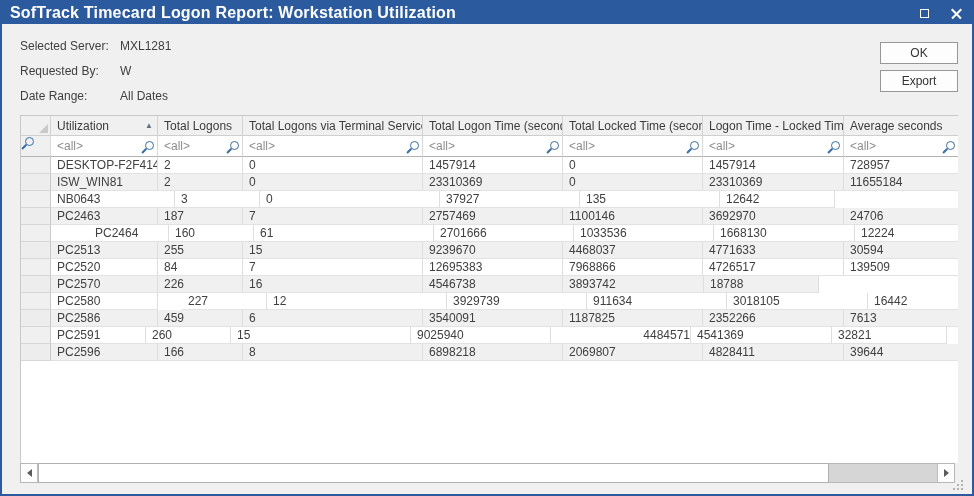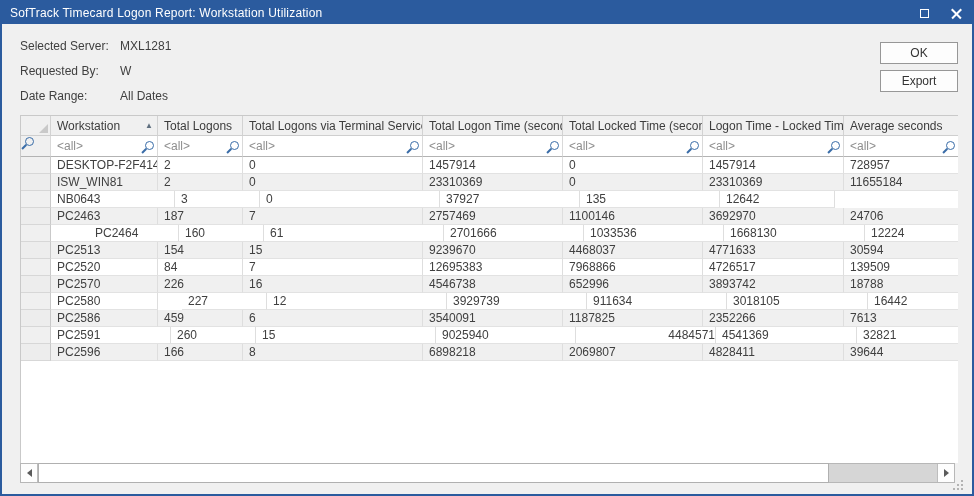--- a/index.html
+++ b/index.html
@@ -10,21 +10,21 @@
     --track:#d6d6d6;
   }
   *{box-sizing:border-box;margin:0;padding:0;}
   html,body{width:974px;height:496px;overflow:hidden;
     font-family:"Liberation Sans","DejaVu Sans",sans-serif;background:#fff;}
   .window{position:absolute;left:0;top:0;width:974px;height:496px;
     border:2px solid var(--titlebar);background:#f0f0f0;}
   
   .titlebar{position:absolute;left:0;top:0;right:0;height:22px;background:var(--titlebar);
     display:flex;align-items:center;padding-left:8px;}
-  .title{color:#fff;font-size:12px;font-weight:normal;letter-spacing:.2px;white-space:nowrap;}
+  .title{color:#fff;font-size:16px;font-weight:bold;letter-spacing:.2px;white-space:nowrap;}
   .win-controls{margin-left:auto;display:flex;height:100%;}
   .win-btn{width:32px;height:100%;display:flex;align-items:center;justify-content:center;cursor:default;}
   .max-box{width:9px;height:9px;border:1.5px solid #fff;display:block;}
   .close-x{position:relative;width:11px;height:11px;display:block;}
   .close-x::before,.close-x::after{content:"";position:absolute;left:-1px;top:5px;width:13px;height:1.5px;background:#fff;}
   .close-x::before{transform:rotate(45deg);}
   .close-x::after{transform:rotate(-45deg);}
   
   .info-row{position:absolute;left:18px;height:15px;font-size:12px;color:#404040;white-space:nowrap;}
   .info-row .lbl{position:absolute;left:0;top:0;}
@@ -109,21 +109,21 @@
 
   <button class="btn btn-ok">OK</button>
   <button class="btn btn-export">Export</button>
 
   <div class="grid">
     <div class="g-row g-head">
         <div class="g-cell g-ind" style="width: 30px;">
           <span class="corner-tri"></span>
         </div>
         <div class="g-cell g-h" style="width: 107px;">
-          <span>Workstation</span>
+          <span>Utilization</span>
           <span class="sort-asc">▲</span>
         </div>
         <div class="g-cell g-h" style="width: 85px; align-items: center;">
           <span>Total Logons</span>
         </div>
         <div class="g-cell g-h" style="width: 180px;">
           <span>Total Logons via Terminal Services</span>
         </div>
         <div class="g-cell g-h" style="width: 140px;">
           <span>Total Logon Time (seconds)</span>
@@ -185,32 +185,32 @@
           <div class="g-cell" style="width: 107px;">PC2463</div>
           <div class="g-cell" style="width: 85px;">187</div>
           <div class="g-cell" style="width: 180px;">7</div>
           <div class="g-cell" style="width: 140px;">2757469</div>
           <div class="g-cell" style="width: 140px;">1100146</div>
           <div class="g-cell" style="width: 141px;">3692970</div>
           <div class="g-cell" style="width: 115px;">24706</div>
         </div>
         <div class="g-row g-data">
           <div class="g-cell g-ind" style="width: 30px;"></div>
-          <div class="g-cell" style="width: 128px; padding-left: 44px;">PC2464</div>
+          <div class="g-cell" style="width: 118px; padding-left: 44px;">PC2464</div>
           <div class="g-cell" style="width: 85px;">160</div>
           <div class="g-cell" style="width: 180px;">61</div>
           <div class="g-cell" style="width: 140px;">2701666</div>
           <div class="g-cell" style="width: 140px;">1033536</div>
           <div class="g-cell" style="width: 141px;">1668130</div>
           <div class="g-cell" style="width: 115px;">12224</div>
         </div>
         <div class="g-row g-data">
           <div class="g-cell g-ind" style="width: 30px;"></div>
           <div class="g-cell" style="width: 107px;">PC2513</div>
-          <div class="g-cell" style="width: 85px;">154</div>
+          <div class="g-cell" style="width: 85px;">255</div>
           <div class="g-cell" style="width: 180px;">15</div>
           <div class="g-cell" style="width: 140px;">9239670</div>
           <div class="g-cell" style="width: 140px;">4468037</div>
           <div class="g-cell" style="width: 141px;">4771633</div>
           <div class="g-cell" style="width: 115px;">30594</div>
         </div>
         <div class="g-row g-data">
           <div class="g-cell g-ind" style="width: 30px;"></div>
           <div class="g-cell" style="width: 107px;">PC2520</div>
           <div class="g-cell" style="width: 85px;">84</div>
@@ -219,21 +219,20 @@
           <div class="g-cell" style="width: 140px;">7968866</div>
           <div class="g-cell" style="width: 141px;">4726517</div>
           <div class="g-cell" style="width: 115px;">139509</div>
         </div>
         <div class="g-row g-data">
           <div class="g-cell g-ind" style="width: 30px;"></div>
           <div class="g-cell" style="width: 107px;">PC2570</div>
           <div class="g-cell" style="width: 85px;">226</div>
           <div class="g-cell" style="width: 180px;">16</div>
           <div class="g-cell" style="width: 140px;">4546738</div>
-          <div class="g-cell" style="width: 140px;">652996</div>
           <div class="g-cell" style="width: 141px;">3893742</div>
           <div class="g-cell" style="width: 115px;">18788</div>
         </div>
         <div class="g-row g-data">
           <div class="g-cell g-ind" style="width: 30px;"></div>
           <div class="g-cell" style="width: 107px;">PC2580</div>
           <div class="g-cell" style="width: 85px; margin-left: 24px;">227</div>
           <div class="g-cell" style="width: 180px;">12</div>
           <div class="g-cell" style="width: 140px;">3929739</div>
           <div class="g-cell" style="width: 140px;">911634</div>
@@ -245,21 +244,21 @@
           <div class="g-cell" style="width: 107px;">PC2586</div>
           <div class="g-cell" style="width: 85px;">459</div>
           <div class="g-cell" style="width: 180px;">6</div>
           <div class="g-cell" style="width: 140px;">3540091</div>
           <div class="g-cell" style="width: 140px;">1187825</div>
           <div class="g-cell" style="width: 141px;">2352266</div>
           <div class="g-cell" style="width: 115px;">7613</div>
         </div>
         <div class="g-row g-data">
           <div class="g-cell g-ind" style="width: 30px;"></div>
-          <div class="g-cell" style="width: 120px;">PC2591</div>
+          <div class="g-cell" style="width: 95px;">PC2591</div>
           <div class="g-cell" style="width: 85px;">260</div>
           <div class="g-cell" style="width: 180px;">15</div>
           <div class="g-cell" style="width: 140px;">9025940</div>
           <div class="g-cell" style="width: 140px; text-align: right;">4484571</div>
           <div class="g-cell" style="width: 141px;">4541369</div>
           <div class="g-cell" style="width: 115px;">32821</div>
         </div>
         <div class="g-row g-data">
           <div class="g-cell g-ind" style="width: 30px;"></div>
           <div class="g-cell" style="width: 107px;">PC2596</div>

